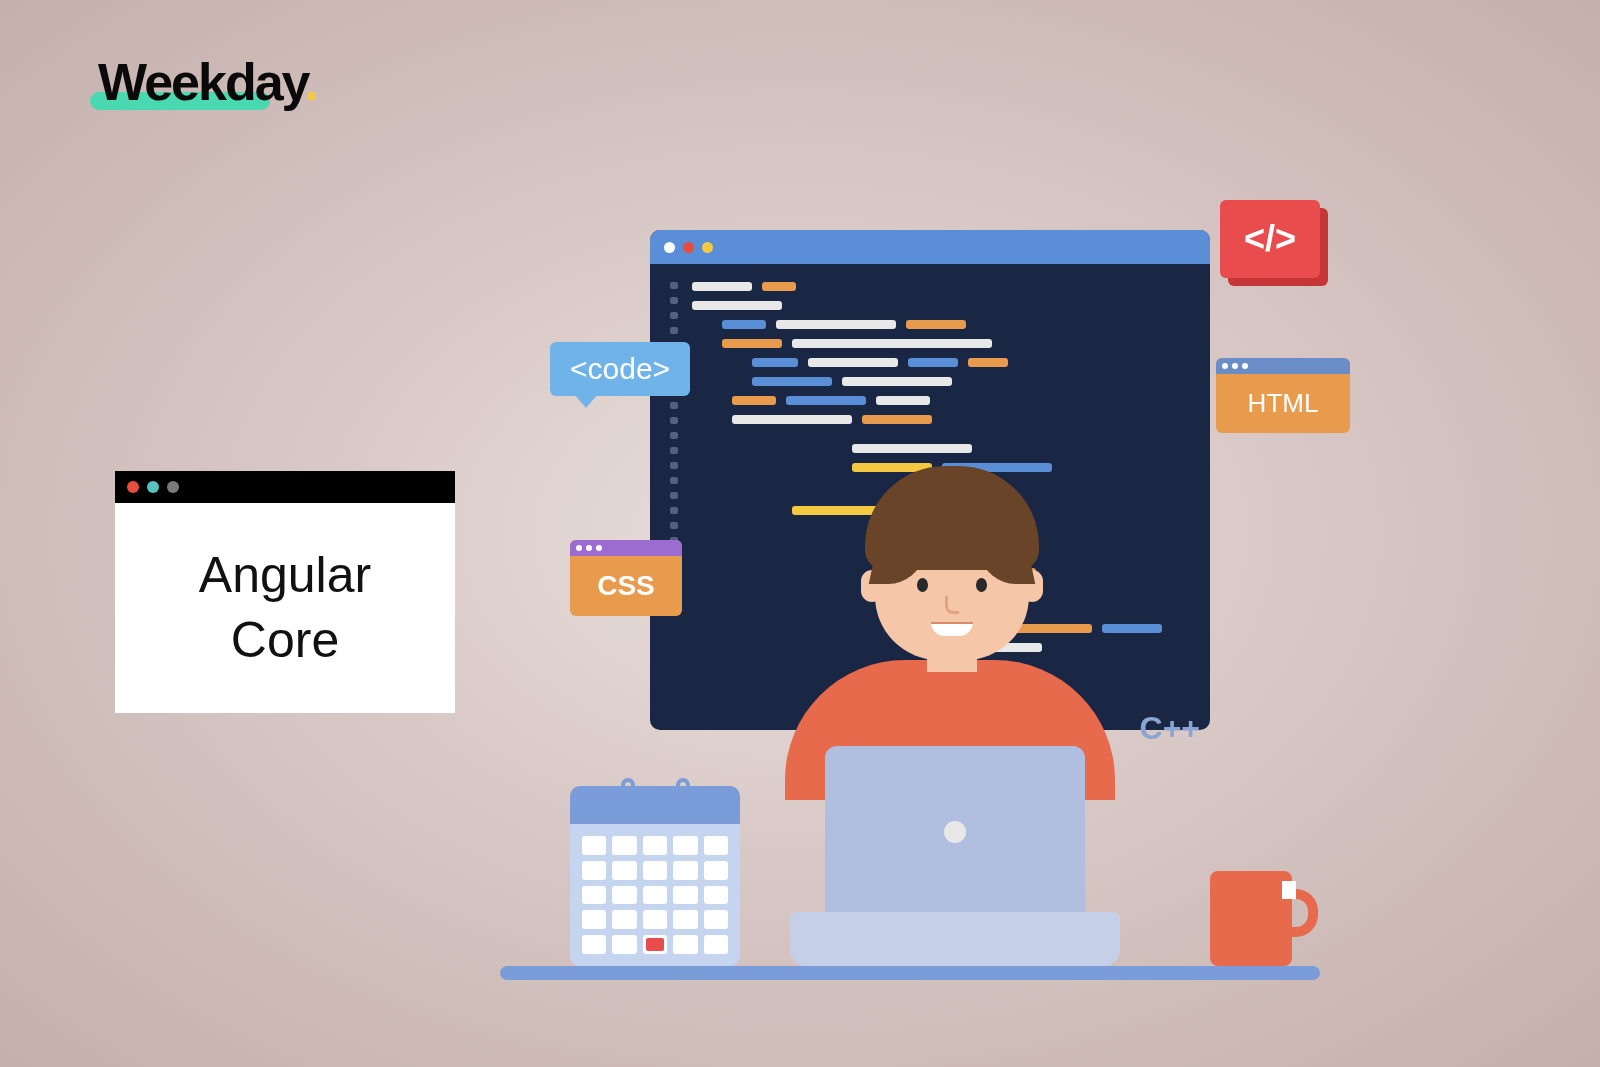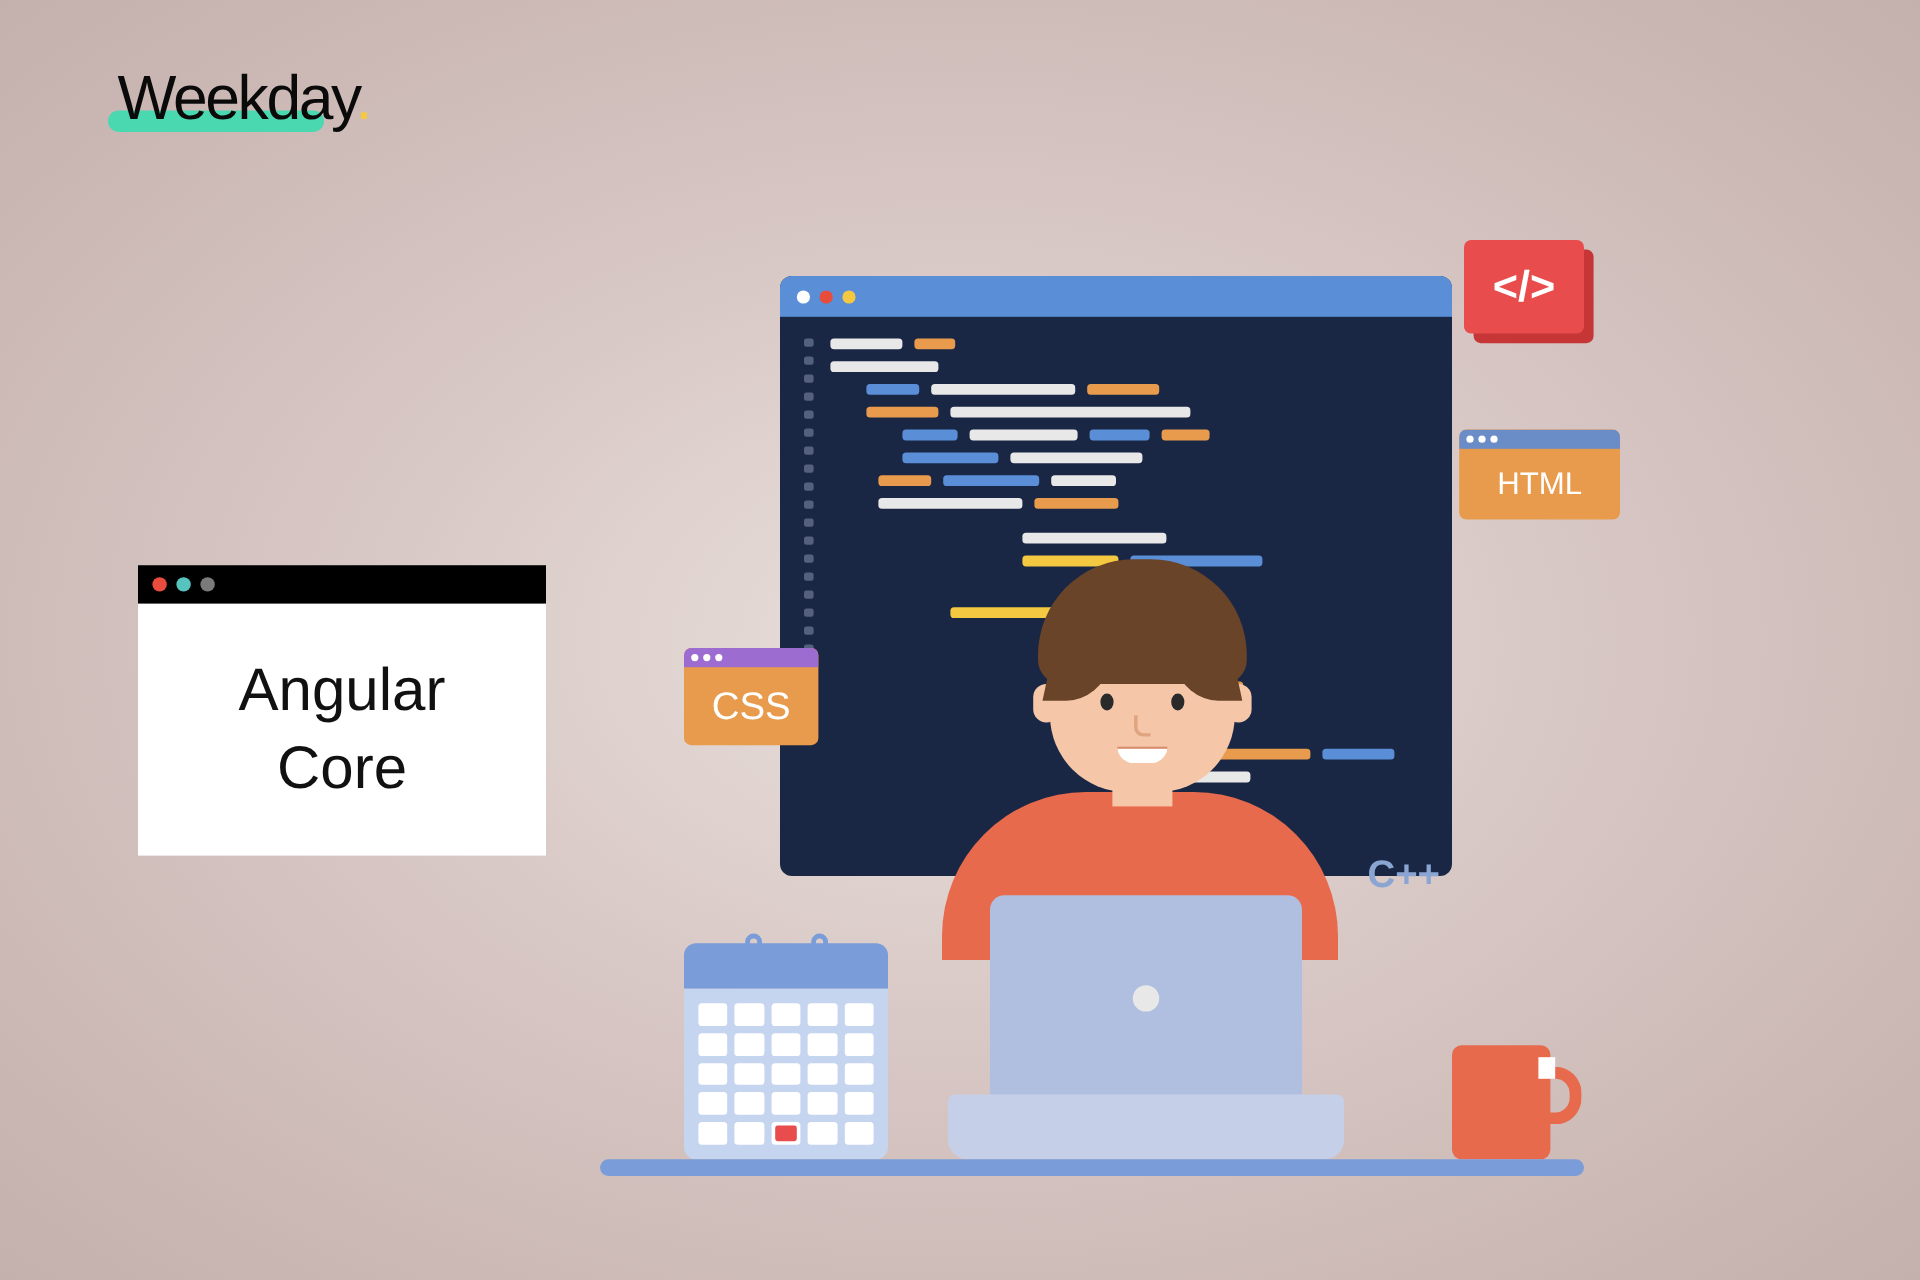--- a/index.html
+++ b/index.html
@@ -24,21 +24,21 @@
   bottom: 2px;
   width: 180px;
   height: 18px;
   background: #4ad8b0;
   border-radius: 9px;
   z-index: 0;
 }
 .logo-text {
   position: relative;
   font-size: 52px;
-  font-weight: 400;
+  font-weight: 700;
   color: #0a0a0a;
   letter-spacing: -2px;
   z-index: 1;
 }
 .logo-dot {
   color: #f5c842;
 }
 
 
 .title-card {
@@ -179,22 +179,22 @@
   background: #9c6cd1;
   display: flex;
   align-items: center;
   padding-left: 6px;
   gap: 4px;
 }
 .ct-dot { width: 6px; height: 6px; border-radius: 50%; background: #fff; }
 .css-tag-body {
   padding: 14px 12px;
   color: #fff;
-  font-size: 32px;
-  font-weight: 400;
+  font-size: 28px;
+  font-weight: 700;
   text-align: center;
 }
 
 
 .html-tag {
   position: absolute;
   top: 158px;
   right: -70px;
   width: 134px;
   background: #e89b4c;
@@ -568,20 +568,23 @@
             <div class="seg w" style="width:90px"></div>
           </div>
       </div>
     </div>
   </div>
 
   <div class="slash-badge">
     <span>&lt;/&gt;</span>
   </div>
 
+  <div class="code-bubble">
+    <span>&lt;code&gt;</span>
+  </div>
 
   <div class="css-tag">
     <div class="css-tag-bar">
       <div class="ct-dot"></div>
         <div class="ct-dot"></div>
         <div class="ct-dot"></div>
     </div>
     <div class="css-tag-body">CSS</div>
   </div>
 

